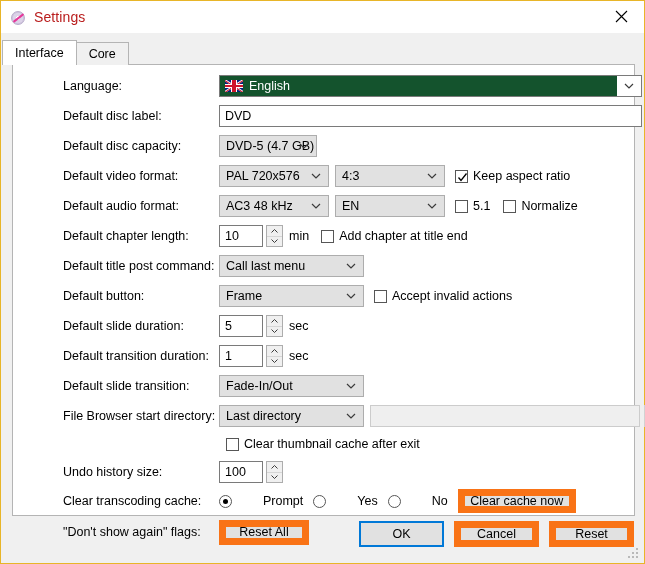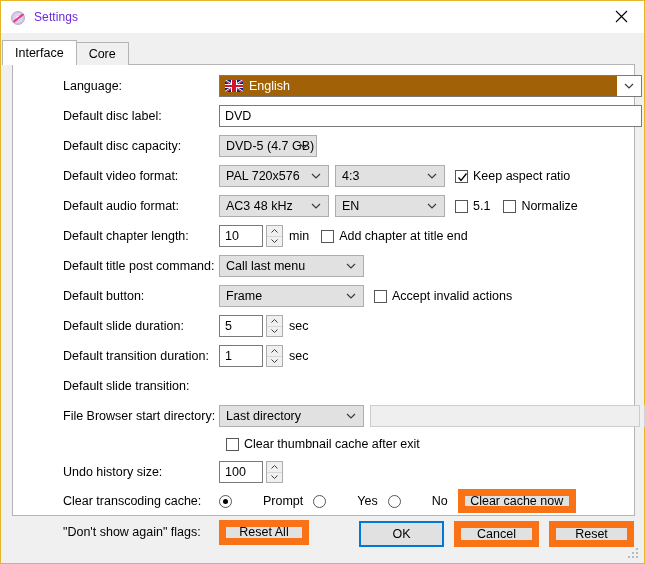--- a/index.html
+++ b/index.html
@@ -56,22 +56,22 @@
   }
   #title-icon .stick {
     position: absolute;
     left: 2px; top: 8px;
     width: 13px; height: 2px;
     background: #e6379a;
     transform: rotate(-38deg);
     border-radius: 1px;
   }
   #title-text {
-    font-size: 12px;
-    color: #6d28d9;
+    font-size: 14px;
+    color: #b91c1c;
     letter-spacing: 0.1px;
   }
   #close-button {
     position: absolute;
     right: 0; top: 0;
     width: 46px;
     height: 31px;
     display: flex;
     align-items: center;
     justify-content: center;
@@ -170,21 +170,21 @@
     align-items: center;
   }
   .combo .arrow svg { display:block; }
 
   .combo.highlight {
     background: #ffffff;
     border: 1px solid #7a7a7a;
     padding-left: 0;
   }
   .combo.highlight .hl-inner {
-    background: #a16207;
+    background: #14532d;
     color: #ffffff;
     height: 20px;
     display: flex;
     align-items: center;
     padding-left: 5px;
     box-sizing: border-box;
     flex: 1;
     margin-right: 24px;
   }
   .flag {
@@ -600,20 +600,30 @@
                 </svg>
             </div>
           </div>
         </div>
         <span class="unit">sec</span>
       </div>
     </div>
 
     <div class="row" style="top:310px; width:100%;">
       <div class="lbl">Default slide transition:</div>
+      <div class="fieldzone" style="left:178px;">
+        <div class="combo" style="width:145px;">
+          <span>Fade-In/Out</span>
+          <span class="arrow">
+            <svg width="10" height="6" viewBox="0 0 10 6">
+                <path d="M1 1 L5 5 L9 1" stroke="#3c3c3c" stroke-width="1.2" fill="none"></path>
+              </svg>
+          </span>
+        </div>
+      </div>
     </div>
 
     <div class="row" style="top:340px; width:100%;">
       <div class="lbl">File Browser start directory:</div>
       <div class="fieldzone" style="left:178px;">
         <div class="combo" style="width:145px;">
           <span>Last directory</span>
           <span class="arrow">
             <svg width="10" height="6" viewBox="0 0 10 6">
                 <path d="M1 1 L5 5 L9 1" stroke="#3c3c3c" stroke-width="1.2" fill="none"></path>

